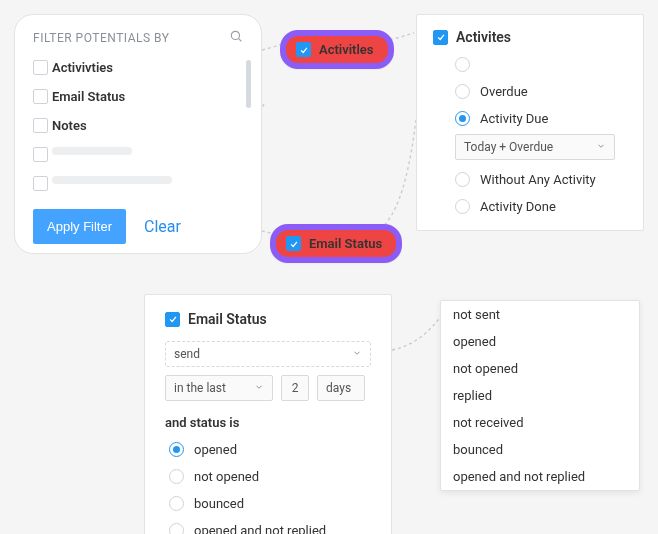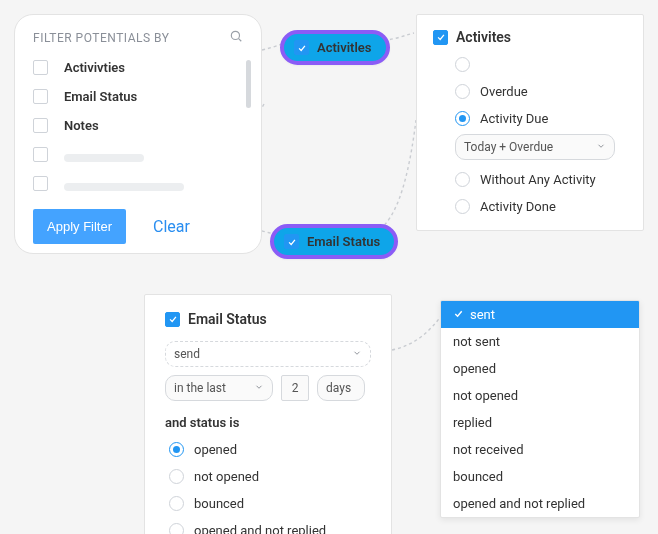--- a/index.html
+++ b/index.html
@@ -35,43 +35,43 @@
     justify-content: space-between;
     color: #8a8f98;
     letter-spacing: 0.5px;
     font-size: 12px;
     margin-bottom: 14px;
   }
   .fp-header .title { }
   .search-icon svg { width: 14px; height: 14px; stroke: #9aa0a8; fill: none; stroke-width: 2; }
 
   .fp-list { position: relative; }
-  .fp-item { display:flex; align-items:flex-end; gap:16px; margin-bottom:14px; }
+  .fp-item { display:flex; align-items:flex-start; gap:4px; margin-bottom:14px; }
   .chk {
     width:15px; height:15px; border:1.5px solid #cfd3d9; border-radius:2px; background:#fff; display:inline-flex; align-items:center; justify-content:center; flex-shrink:0;
   }
   .chk.checked { background:#2196f3; border-color:#2196f3; }
   .chk.checked svg { width:10px; height:10px; stroke:#fff; stroke-width:3; fill:none; }
   .skel { height:8px; border-radius:4px; background:#eceef0; }
   .skel.a { width:80px; }
   .skel.b { width:120px; }
   .fp-scrollbar {
     position:absolute; right:-8px; top:0; width:5px; height:48px; background:#d6d9dd; border-radius:3px;
   }
-  .fp-actions { margin-top:18px; display:flex; align-items:center; gap:27px; }
+  .fp-actions { margin-top:18px; display:flex; align-items:center; gap:18px; }
   .btn-primary {
     background:#44a3ff; color:#fff; border:none; padding:10px 14px; font-size:13px; border-radius:2px; cursor:pointer;
   }
   .link { color:#2a8ef0; font-size:16px; cursor:pointer; }
 
   
   .pill {
     position:absolute;
-    background:#0ea5e9;
-    border:4px solid #8b5cf6;
+    background:#ef4444;
+    border:6px solid #8b5cf6;
     border-radius:18px;
     padding:6px 14px 6px 10px;
     display:flex; align-items:center; gap:8px;
     box-shadow:0 1px 2px rgba(0,0,0,0.04);
   }
   .pill .label { font-weight:600; font-size:13px; color:#333; }
 
   
   .act-panel {
     right:14px; top:14px;
@@ -82,21 +82,21 @@
   .act-header .label { font-weight:600; font-size:14px; color:#333; }
   .radio-row { display:flex; align-items:center; gap:10px; margin:12px 0 0 22px; }
   .radio {
     width:15px; height:15px; border:1.5px solid #cfd3d9; border-radius:50%; display:inline-flex; align-items:center; justify-content:center; flex-shrink:0; background:#fff;
   }
   .radio.on { border-color:#2196f3; }
   .radio.on .dot { width:7px; height:7px; background:#2196f3; border-radius:50%; }
   .radio-label { font-size:13px; color:#333; }
   .act-select { margin:8px 0 0 22px; }
   .select {
-    border:1px solid #d6d9dd; border-radius:10px; background:#fafafa; height:26px; display:flex; align-items:center; justify-content:space-between; padding:0 8px; font-size:12px; color:#555;
+    border:1px solid #d6d9dd; border-radius:2px; background:#fafafa; height:26px; display:flex; align-items:center; justify-content:space-between; padding:0 8px; font-size:12px; color:#555;
   }
   .chev svg { width:10px; height:10px; stroke:#7b8088; fill:none; stroke-width:2; }
 
   
   .email-panel {
     left:144px; top:294px;
     width:248px;
     padding:16px 20px 18px 20px;
   }
   .email-header { display:flex; align-items:center; gap:8px; margin-bottom:14px; }
@@ -280,26 +280,20 @@
     <span class="radio"></span>
     <span class="radio-label">bounced</span>
   </div>
   <div class="radio-row" style="margin-left:4px">
     <span class="radio"></span>
     <span class="radio-label">opened and not replied</span>
   </div>
 </div>
 
 <div class="dropdown">
-  <div class="dd-item sel">
-    <span class="dd-check"><svg viewBox="0 0 24 24">
-          <polyline points="5 13 10 18 19 7"></polyline>
-        </svg></span>
-    <span>sent</span>
-  </div>
   <div class="dd-item">
       <span>not sent</span>
     </div>
   <div class="dd-item">
       <span>opened</span>
     </div>
   <div class="dd-item">
       <span>not opened</span>
     </div>
   <div class="dd-item">

